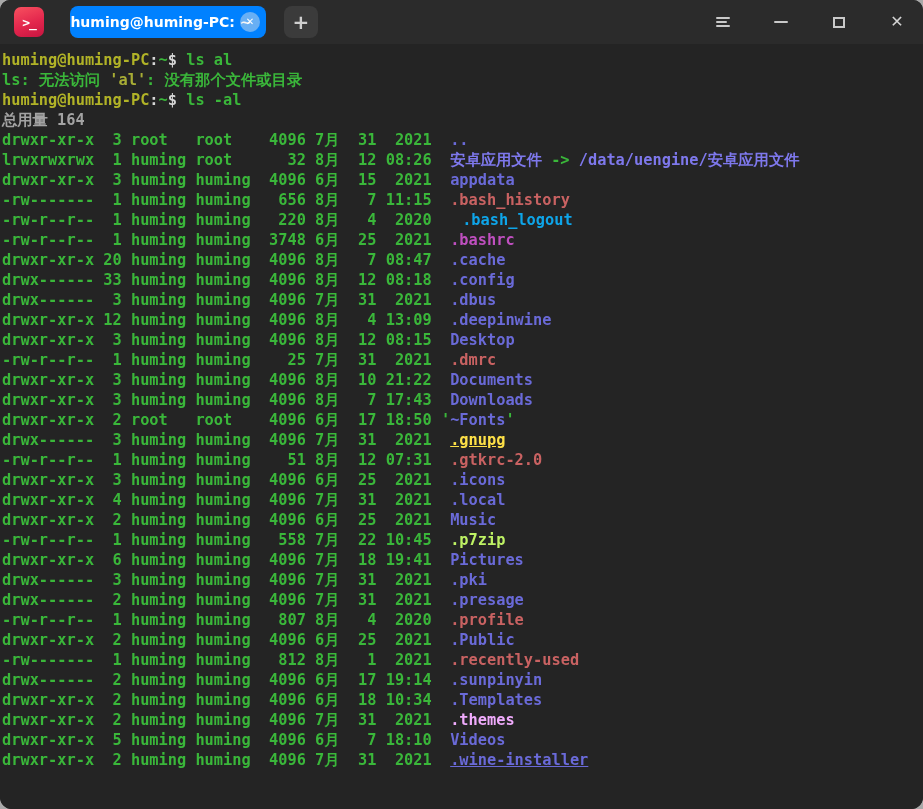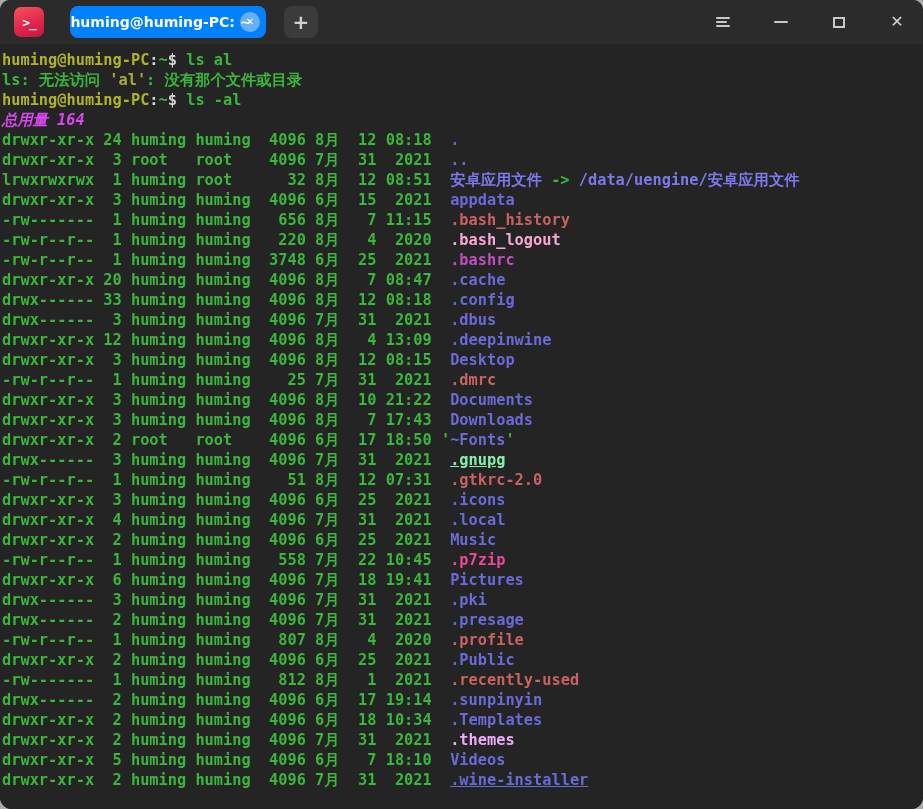--- a/index.html
+++ b/index.html
@@ -68,43 +68,42 @@
       </div>
       <div class="wc-btn last">
         <span class="close-glyph">✕</span>
       </div>
     </div>
   </div>
   <div class="terminal">
       <div class="tline"><span style="color: rgb(177, 179, 39);">huming@huming-PC</span><span style="color: rgb(214, 214, 214);">:</span><span style="color: rgb(58, 183, 58);">~</span><span style="color: rgb(214, 214, 214);">$</span><span style="color: rgb(58, 183, 58);"> ls al</span></div>
       <div class="tline"><span style="color: rgb(58, 183, 58);">ls: 无法访问 </span><span style="color: rgb(168, 173, 53);">'al'</span><span style="color: rgb(58, 183, 58);">: 没有那个文件或目录</span></div>
       <div class="tline"><span style="color: rgb(177, 179, 39);">huming@huming-PC</span><span style="color: rgb(214, 214, 214);">:</span><span style="color: rgb(58, 183, 58);">~</span><span style="color: rgb(214, 214, 214);">$</span><span style="color: rgb(58, 183, 58);"> ls -al</span></div>
-      <div class="tline"><span style="color: #d946ef; font-style: italic;">总用量 164</span></div>
-      <div class="tline"><span style="color: rgb(58, 183, 58);">drwxr-xr-x 24 huming huming  4096 8月  12 08:18  </span><span style="color: rgb(106, 106, 216);">.</span></div>
+      <div class="tline"><span style="color: #a3a3a3;">总用量 164</span></div>
       <div class="tline"><span style="color: rgb(58, 183, 58);">drwxr-xr-x  3 root   root    4096 7月  31  2021  </span><span style="color: rgb(106, 106, 216);">..</span></div>
-      <div class="tline"><span style="color: rgb(58, 183, 58);">lrwxrwxrwx  1 huming root      32 8月  12 08:51  </span><span style="color: rgb(126, 120, 236);">安卓应用文件</span><span style="color: rgb(58, 183, 58);"> -&gt; </span><span style="color: rgb(126, 120, 236);">/data/uengine/安卓应用文件</span></div>
+      <div class="tline"><span style="color: rgb(58, 183, 58);">lrwxrwxrwx  1 huming root      32 8月  12 08:26  </span><span style="color: rgb(126, 120, 236);">安卓应用文件</span><span style="color: rgb(58, 183, 58);"> -&gt; </span><span style="color: rgb(126, 120, 236);">/data/uengine/安卓应用文件</span></div>
       <div class="tline"><span style="color: rgb(58, 183, 58);">drwxr-xr-x  3 huming huming  4096 6月  15  2021  </span><span style="color: rgb(106, 106, 216);">appdata</span></div>
       <div class="tline"><span style="color: rgb(58, 183, 58); text-align: center;">-rw-------  1 huming huming   656 8月   7 11:15  </span><span style="color: rgb(201, 98, 98);">.bash_history</span></div>
-      <div class="tline"><span style="color: rgb(58, 183, 58);">-rw-r--r--  1 huming huming   220 8月   4  2020  </span><span style="color: #f9a8d4;">.bash_logout</span></div>
+      <div class="tline"><span style="color: rgb(58, 183, 58);">-rw-r--r--  1 huming huming   220 8月   4  2020  </span><span style="color: #0ea5e9; margin-left: 12px;">.bash_logout</span></div>
       <div class="tline"><span style="color: rgb(58, 183, 58);">-rw-r--r--  1 huming huming  3748 6月  25  2021  </span><span style="color: rgb(191, 79, 191);">.bashrc</span></div>
       <div class="tline"><span style="color: rgb(58, 183, 58);">drwxr-xr-x 20 huming huming  4096 8月   7 08:47  </span><span style="color: rgb(106, 106, 216);">.cache</span></div>
       <div class="tline"><span style="color: rgb(58, 183, 58);">drwx------ 33 huming huming  4096 8月  12 08:18  </span><span style="color: rgb(106, 106, 216);">.config</span></div>
       <div class="tline"><span style="color: rgb(58, 183, 58);">drwx------  3 huming huming  4096 7月  31  2021  </span><span style="color: rgb(106, 106, 216);">.dbus</span></div>
       <div class="tline"><span style="color: rgb(58, 183, 58);">drwxr-xr-x 12 huming huming  4096 8月   4 13:09  </span><span style="color: rgb(106, 106, 216);">.deepinwine</span></div>
       <div class="tline"><span style="color: rgb(58, 183, 58);">drwxr-xr-x  3 huming huming  4096 8月  12 08:15  </span><span style="color: rgb(106, 106, 216);">Desktop</span></div>
       <div class="tline"><span style="color: rgb(58, 183, 58);">-rw-r--r--  1 huming huming    25 7月  31  2021  </span><span style="color: rgb(201, 98, 98);">.dmrc</span></div>
       <div class="tline"><span style="color: rgb(58, 183, 58);">drwxr-xr-x  3 huming huming  4096 8月  10 21:22  </span><span style="color: rgb(106, 106, 216);">Documents</span></div>
       <div class="tline"><span style="color: rgb(58, 183, 58);">drwxr-xr-x  3 huming huming  4096 8月   7 17:43  </span><span style="color: rgb(106, 106, 216);">Downloads</span></div>
       <div class="tline"><span style="color: rgb(58, 183, 58);">drwxr-xr-x  2 root   root    4096 6月  17 18:50 </span><span style="color: rgb(58, 183, 58);">'</span><span style="color: rgb(106, 106, 216);">~Fonts</span><span style="color: rgb(58, 183, 58);">'</span></div>
-      <div class="tline"><span style="color: rgb(58, 183, 58);">drwx------  3 huming huming  4096 7月  31  2021  </span><span style="color: #86efac; text-decoration: underline;">.gnupg</span></div>
+      <div class="tline"><span style="color: rgb(58, 183, 58);">drwx------  3 huming huming  4096 7月  31  2021  </span><span style="color: #fde047; text-decoration: underline;">.gnupg</span></div>
       <div class="tline"><span style="color: rgb(58, 183, 58);">-rw-r--r--  1 huming huming    51 8月  12 07:31  </span><span style="color: rgb(201, 98, 98);">.gtkrc-2.0</span></div>
       <div class="tline"><span style="color: rgb(58, 183, 58);">drwxr-xr-x  3 huming huming  4096 6月  25  2021  </span><span style="color: rgb(106, 106, 216);">.icons</span></div>
       <div class="tline"><span style="color: rgb(58, 183, 58);">drwxr-xr-x  4 huming huming  4096 7月  31  2021  </span><span style="color: rgb(106, 106, 216);">.local</span></div>
       <div class="tline"><span style="color: rgb(58, 183, 58);">drwxr-xr-x  2 huming huming  4096 6月  25  2021  </span><span style="color: rgb(106, 106, 216);">Music</span></div>
-      <div class="tline"><span style="color: rgb(58, 183, 58);">-rw-r--r--  1 huming huming   558 7月  22 10:45  </span><span style="color: #ec4899;">.p7zip</span></div>
+      <div class="tline"><span style="color: rgb(58, 183, 58);">-rw-r--r--  1 huming huming   558 7月  22 10:45  </span><span style="color: #bef264;">.p7zip</span></div>
       <div class="tline"><span style="color: rgb(58, 183, 58);">drwxr-xr-x  6 huming huming  4096 7月  18 19:41  </span><span style="color: rgb(106, 106, 216);">Pictures</span></div>
       <div class="tline"><span style="color: rgb(58, 183, 58);">drwx------  3 huming huming  4096 7月  31  2021  </span><span style="color: rgb(106, 106, 216);">.pki</span></div>
       <div class="tline"><span style="color: rgb(58, 183, 58);">drwx------  2 huming huming  4096 7月  31  2021  </span><span style="color: rgb(106, 106, 216);">.presage</span></div>
       <div class="tline"><span style="color: rgb(58, 183, 58);">-rw-r--r--  1 huming huming   807 8月   4  2020  </span><span style="color: rgb(201, 98, 98);">.profile</span></div>
       <div class="tline"><span style="color: rgb(58, 183, 58);">drwxr-xr-x  2 huming huming  4096 6月  25  2021  </span><span style="color: rgb(106, 106, 216); margin-top: 20px;">.Public</span></div>
       <div class="tline"><span style="color: rgb(58, 183, 58);">-rw-------  1 huming huming   812 8月   1  2021  </span><span style="color: rgb(201, 98, 98);">.recently-used</span></div>
       <div class="tline"><span style="color: rgb(58, 183, 58);">drwx------  2 huming huming  4096 6月  17 19:14  </span><span style="color: rgb(106, 106, 216);">.sunpinyin</span></div>
       <div class="tline"><span style="color: rgb(58, 183, 58);">drwxr-xr-x  2 huming huming  4096 6月  18 10:34  </span><span style="color: rgb(106, 106, 216);">.Templates</span></div>
       <div class="tline"><span style="color: rgb(58, 183, 58);">drwxr-xr-x  2 huming huming  4096 7月  31  2021  </span><span style="color: #f0abfc;">.themes</span></div>
       <div class="tline"><span style="color: rgb(58, 183, 58);">drwxr-xr-x  5 huming huming  4096 6月   7 18:10  </span><span style="color: rgb(106, 106, 216);">Videos</span></div>

